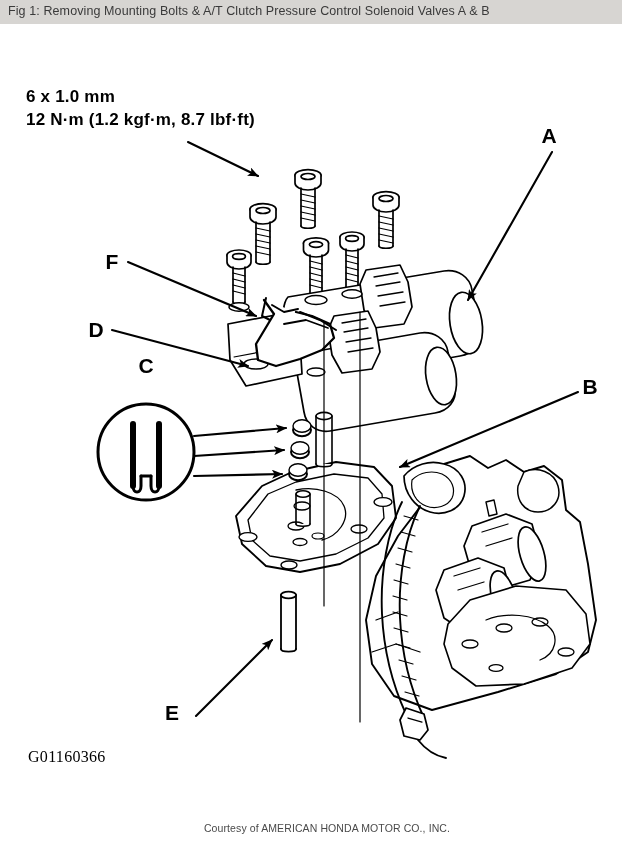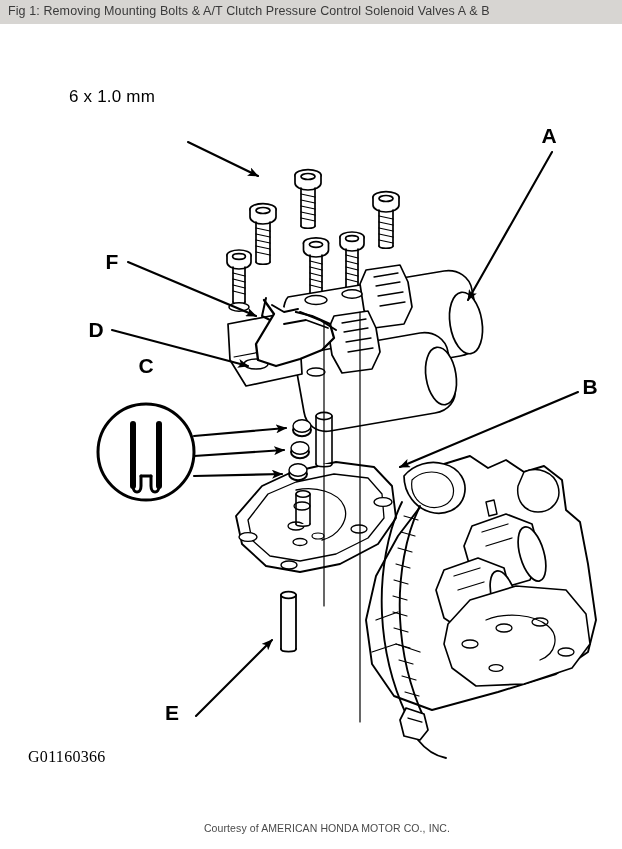--- a/index.html
+++ b/index.html
@@ -44,26 +44,25 @@
     background: #ffffff;
   }
   #figure-svg { display: block; }
 
   
   #torque-note {
     position: absolute;
     left: 26px;
     top: 62px;
     font-size: 17px;
-    font-weight: normal;
+    font-weight: bold;
     color: #000;
     line-height: 1.35;
     letter-spacing: 0.2px;
     white-space: nowrap;
-    margin-left: 43px;
   }
 
   
   #figure-id {
     position: absolute;
     left: 28px;
     top: 748px;
     font-size: 16px;
     color: #000;
     letter-spacing: 0.3px;
@@ -342,19 +341,20 @@
     <text class="calloutLetter" x="590" y="370" text-anchor="middle">B</text>
     <text class="calloutLetter" x="146" y="349" text-anchor="middle">C</text>
     <text class="calloutLetter" x="96" y="313" text-anchor="middle">D</text>
     <text class="calloutLetter" x="172" y="696" text-anchor="middle">E</text>
     <text class="calloutLetter" x="112" y="245" text-anchor="middle">F</text>
 
   </svg>
 
   <div id="torque-note">
     <div>6 x 1.0 mm</div>
+    <div>12 N·m (1.2 kgf·m, 8.7 lbf·ft)</div>
   </div>
 
 </div>
 
 <div id="figure-id">G01160366</div>
 
 <div id="courtesy">Courtesy of AMERICAN HONDA MOTOR CO., INC.</div>
 
 </body></html>

